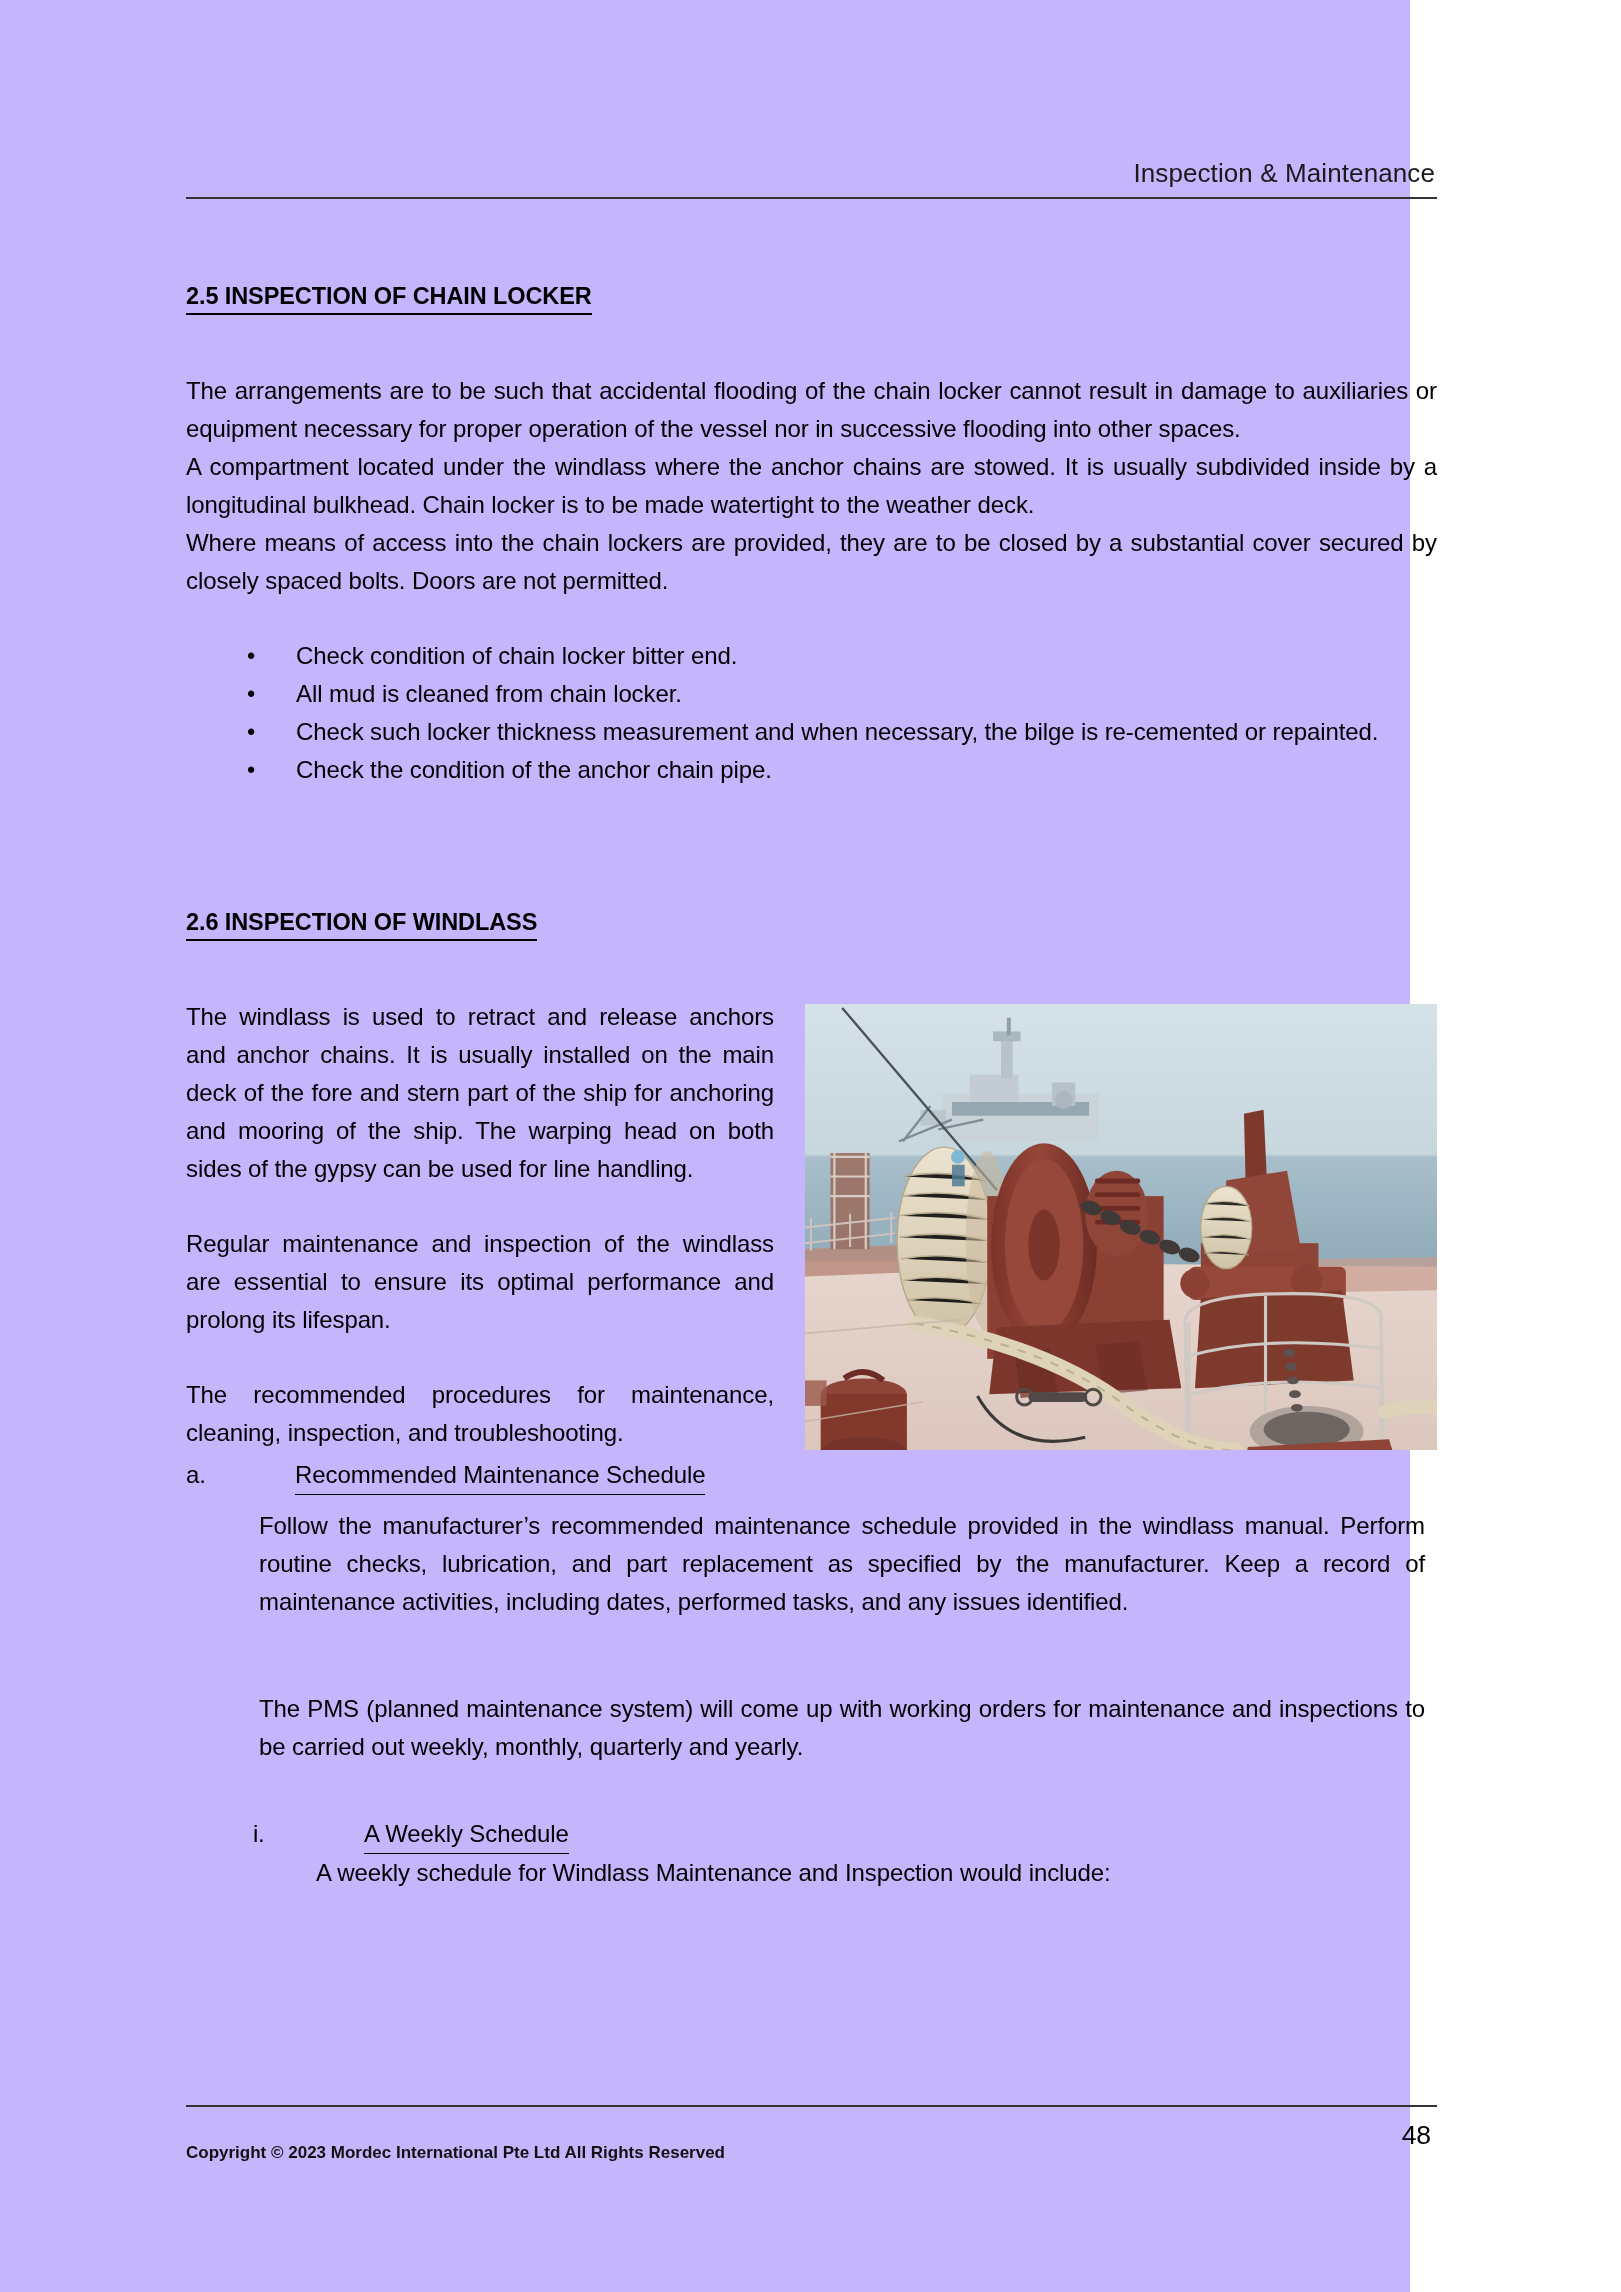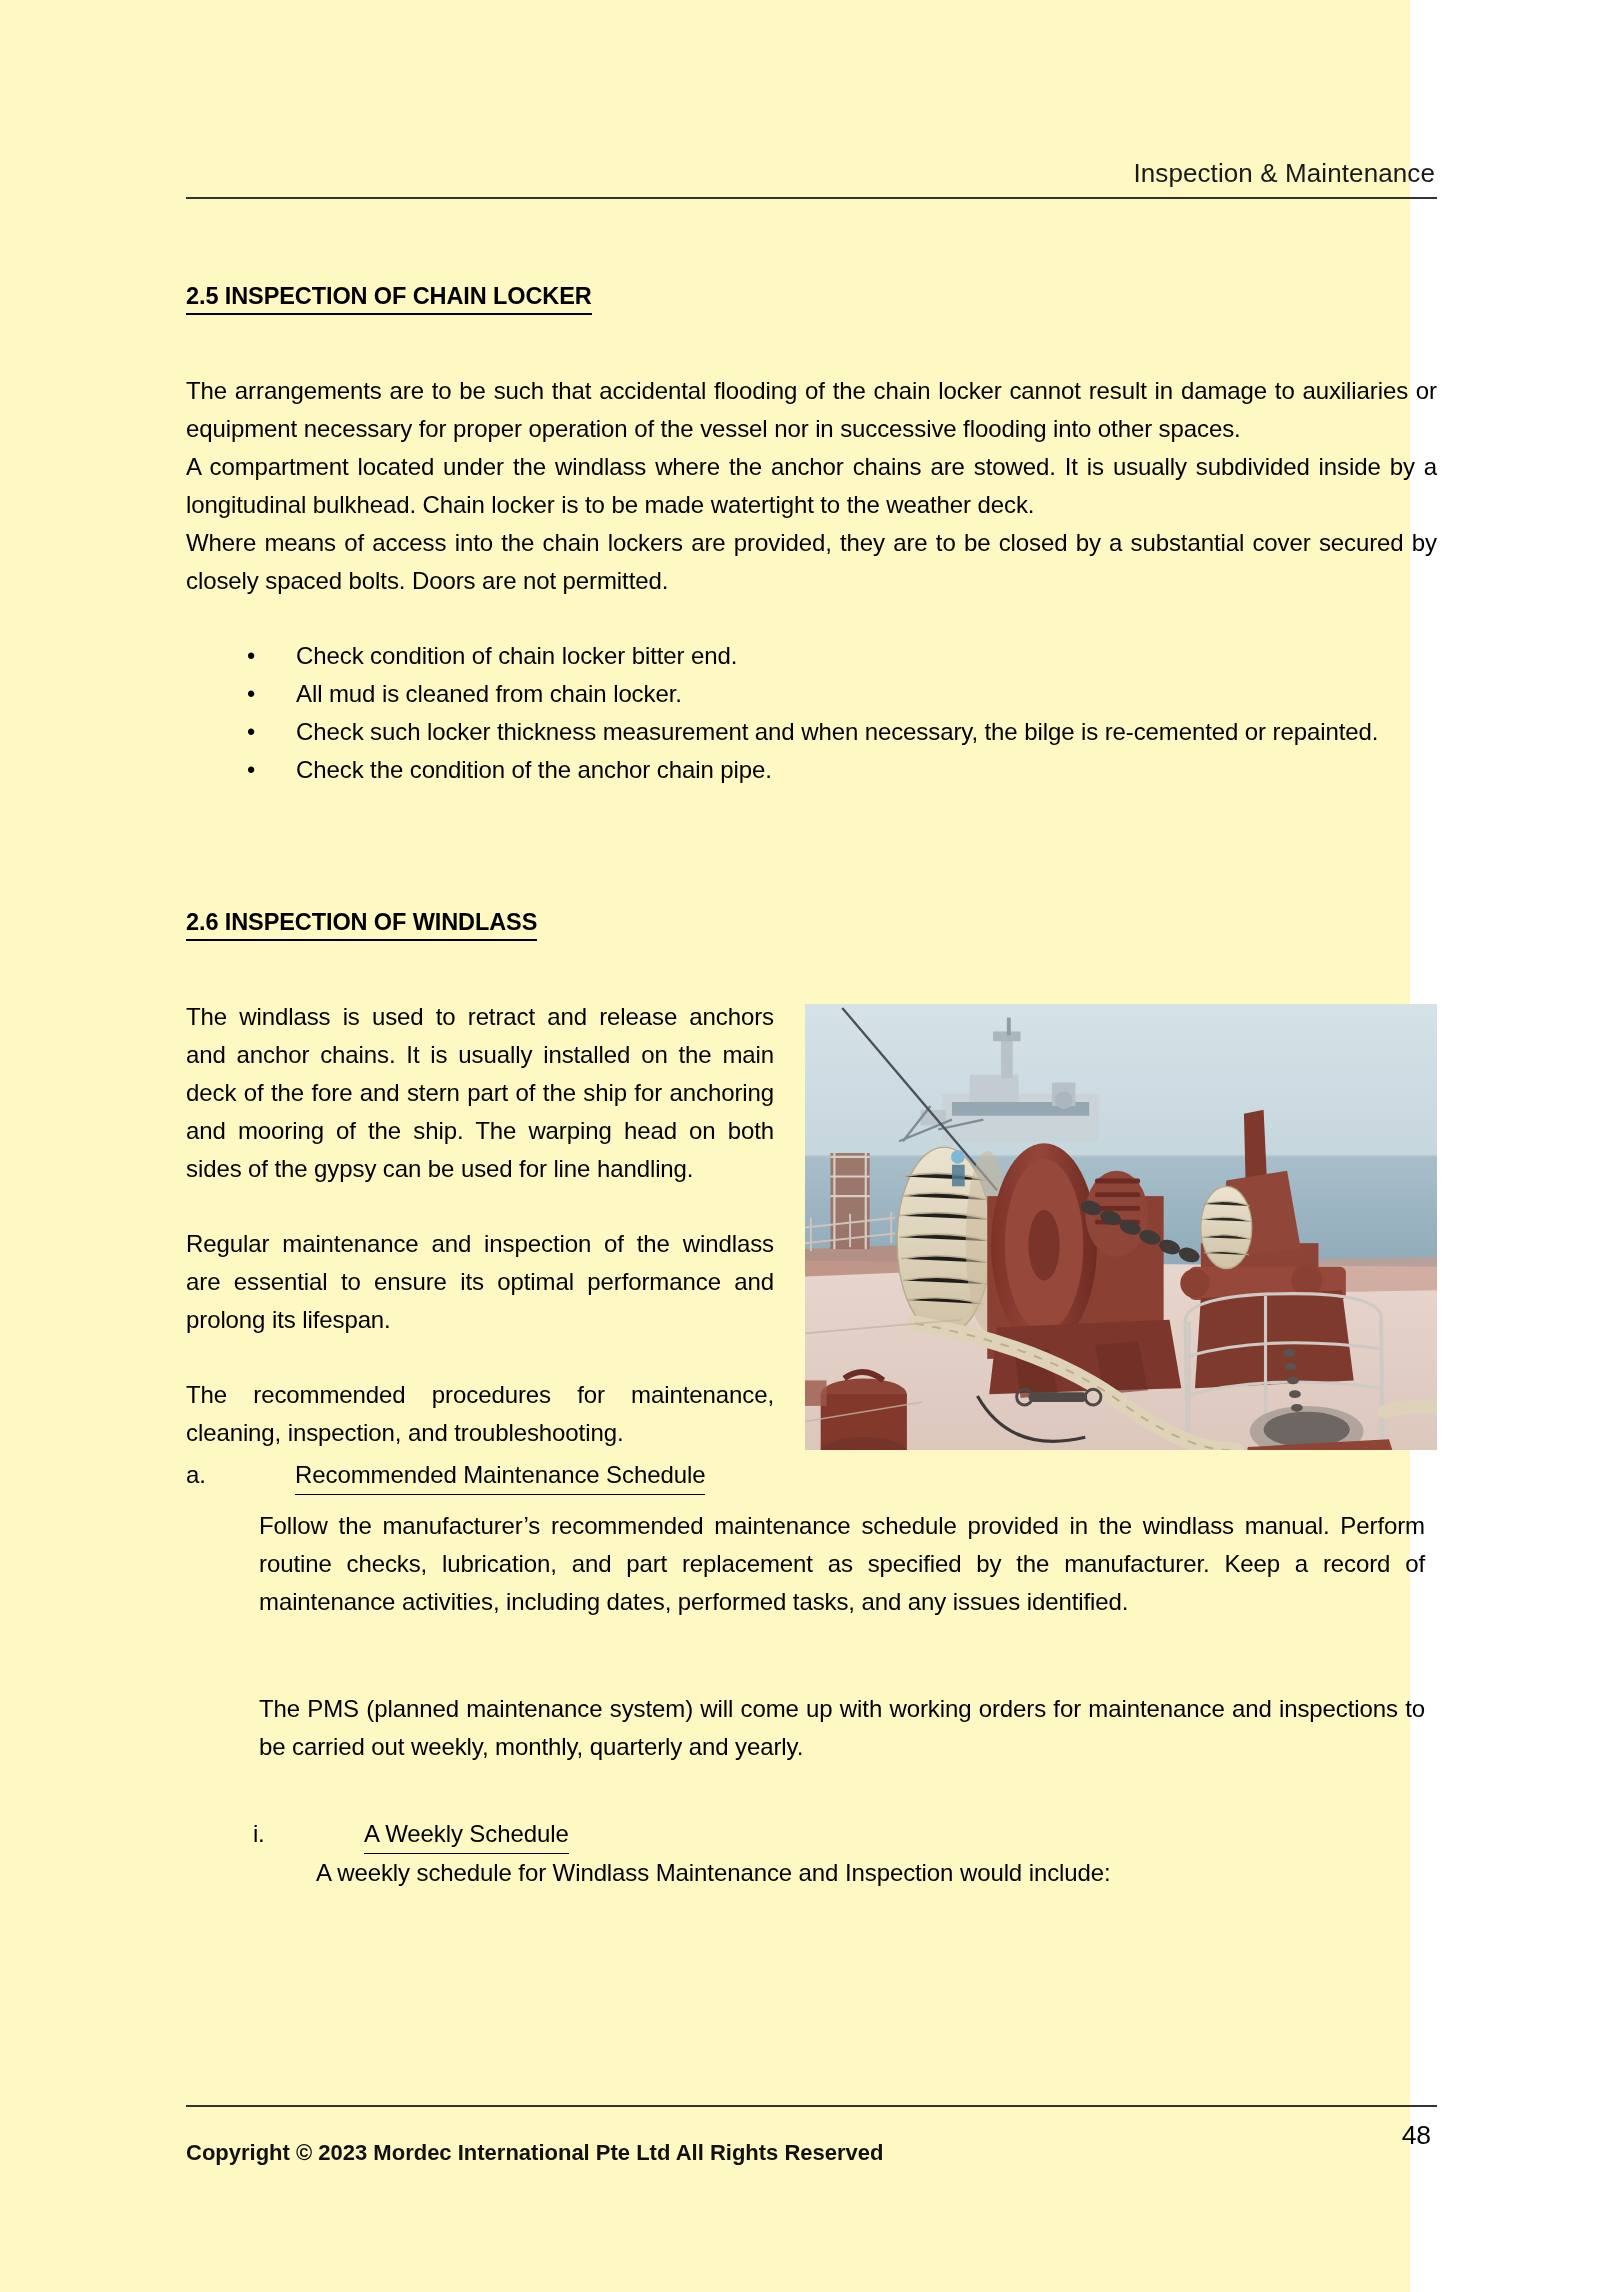--- a/index.html
+++ b/index.html
@@ -15,21 +15,21 @@
     color: #000000;
     position: relative;
     overflow: hidden;
   }
 
   .page {
     position: absolute;
     left: 0; top: 0;
     width: 1410px;
     height: 2293px;
-    background: #fef9c3;
+    background: #c4b5fd;
   }
 
   
   .header {
     position: absolute;
     left: 186px;
     top: 157px;
     width: 1251px;
   }
   .header-title {
@@ -190,21 +190,21 @@
     border-top: 2.4px solid #333333;
     width: 100%;
   }
   .footer-row {
     display: flex;
     justify-content: space-between;
     align-items: flex-start;
     padding-top: 7.8px;
   }
   .footer-copy {
-    font-size: 22px;
+    font-size: 17px;
     line-height: 25.5px;
     letter-spacing: 0px;
     font-weight: bold;
     padding-top: 25.5px;
     color: #111;
   }
   .page-num {
     font-size: 26.5px;
     line-height: 33px;
     color: #000;

